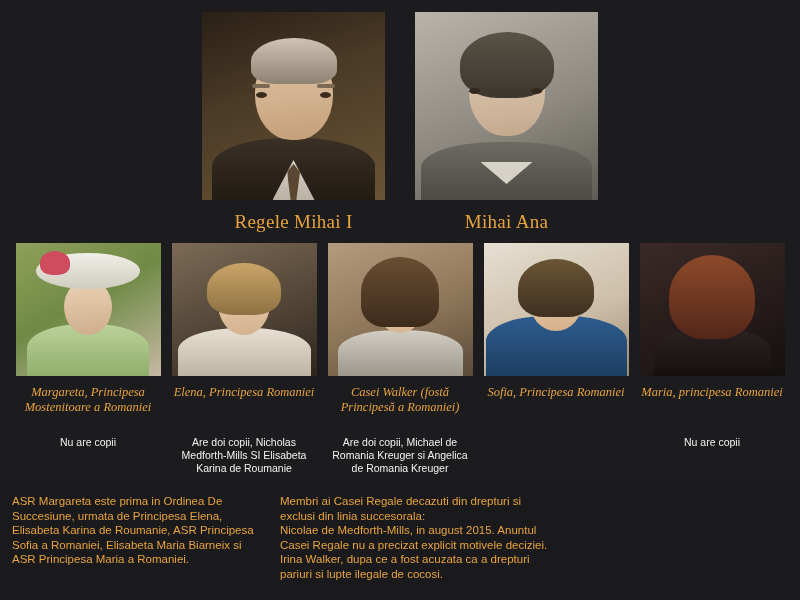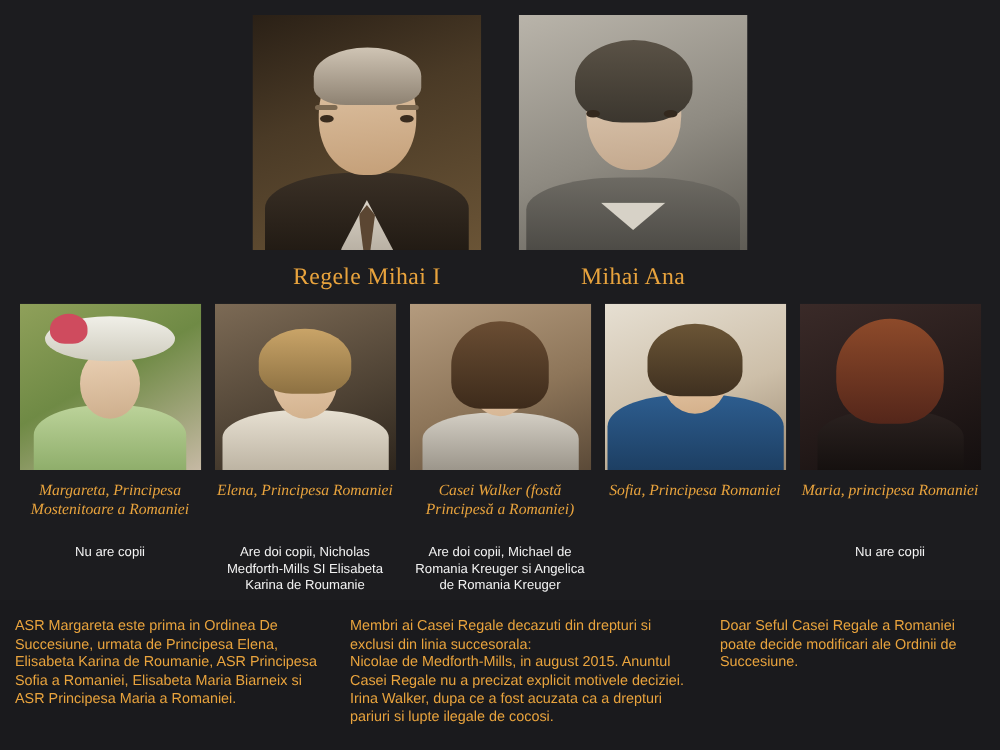--- a/index.html
+++ b/index.html
@@ -244,18 +244,15 @@
 
   <div class="footer">
     <div class="fcol fcol1">
       <div class="ftext">ASR Margareta este prima in Ordinea De Succesiune, urmata de Principesa Elena, Elisabeta Karina de Roumanie, ASR Principesa Sofia a Romaniei, Elisabeta Maria Biarneix si ASR Principesa Maria a Romaniei.</div>
     </div>
     <div class="fcol fcol2">
       <div class="ftext">Membri ai Casei Regale decazuti din drepturi si exclusi din linia succesorala:</div>
       <div class="ftext2">Nicolae de Medforth-Mills, in august 2015. Anuntul Casei Regale nu a precizat explicit motivele deciziei.</div>
       <div class="ftext2">Irina Walker, dupa ce a fost acuzata ca a drepturi pariuri si lupte ilegale de cocosi.</div>
     </div>
-    <div class="fcol fcol3">
-      <div class="ftext">Doar Seful Casei Regale a Romaniei poate decide modificari ale Ordinii de Succesiune.</div>
-    </div>
   </div>
 
 </div>
 
 </body></html>

